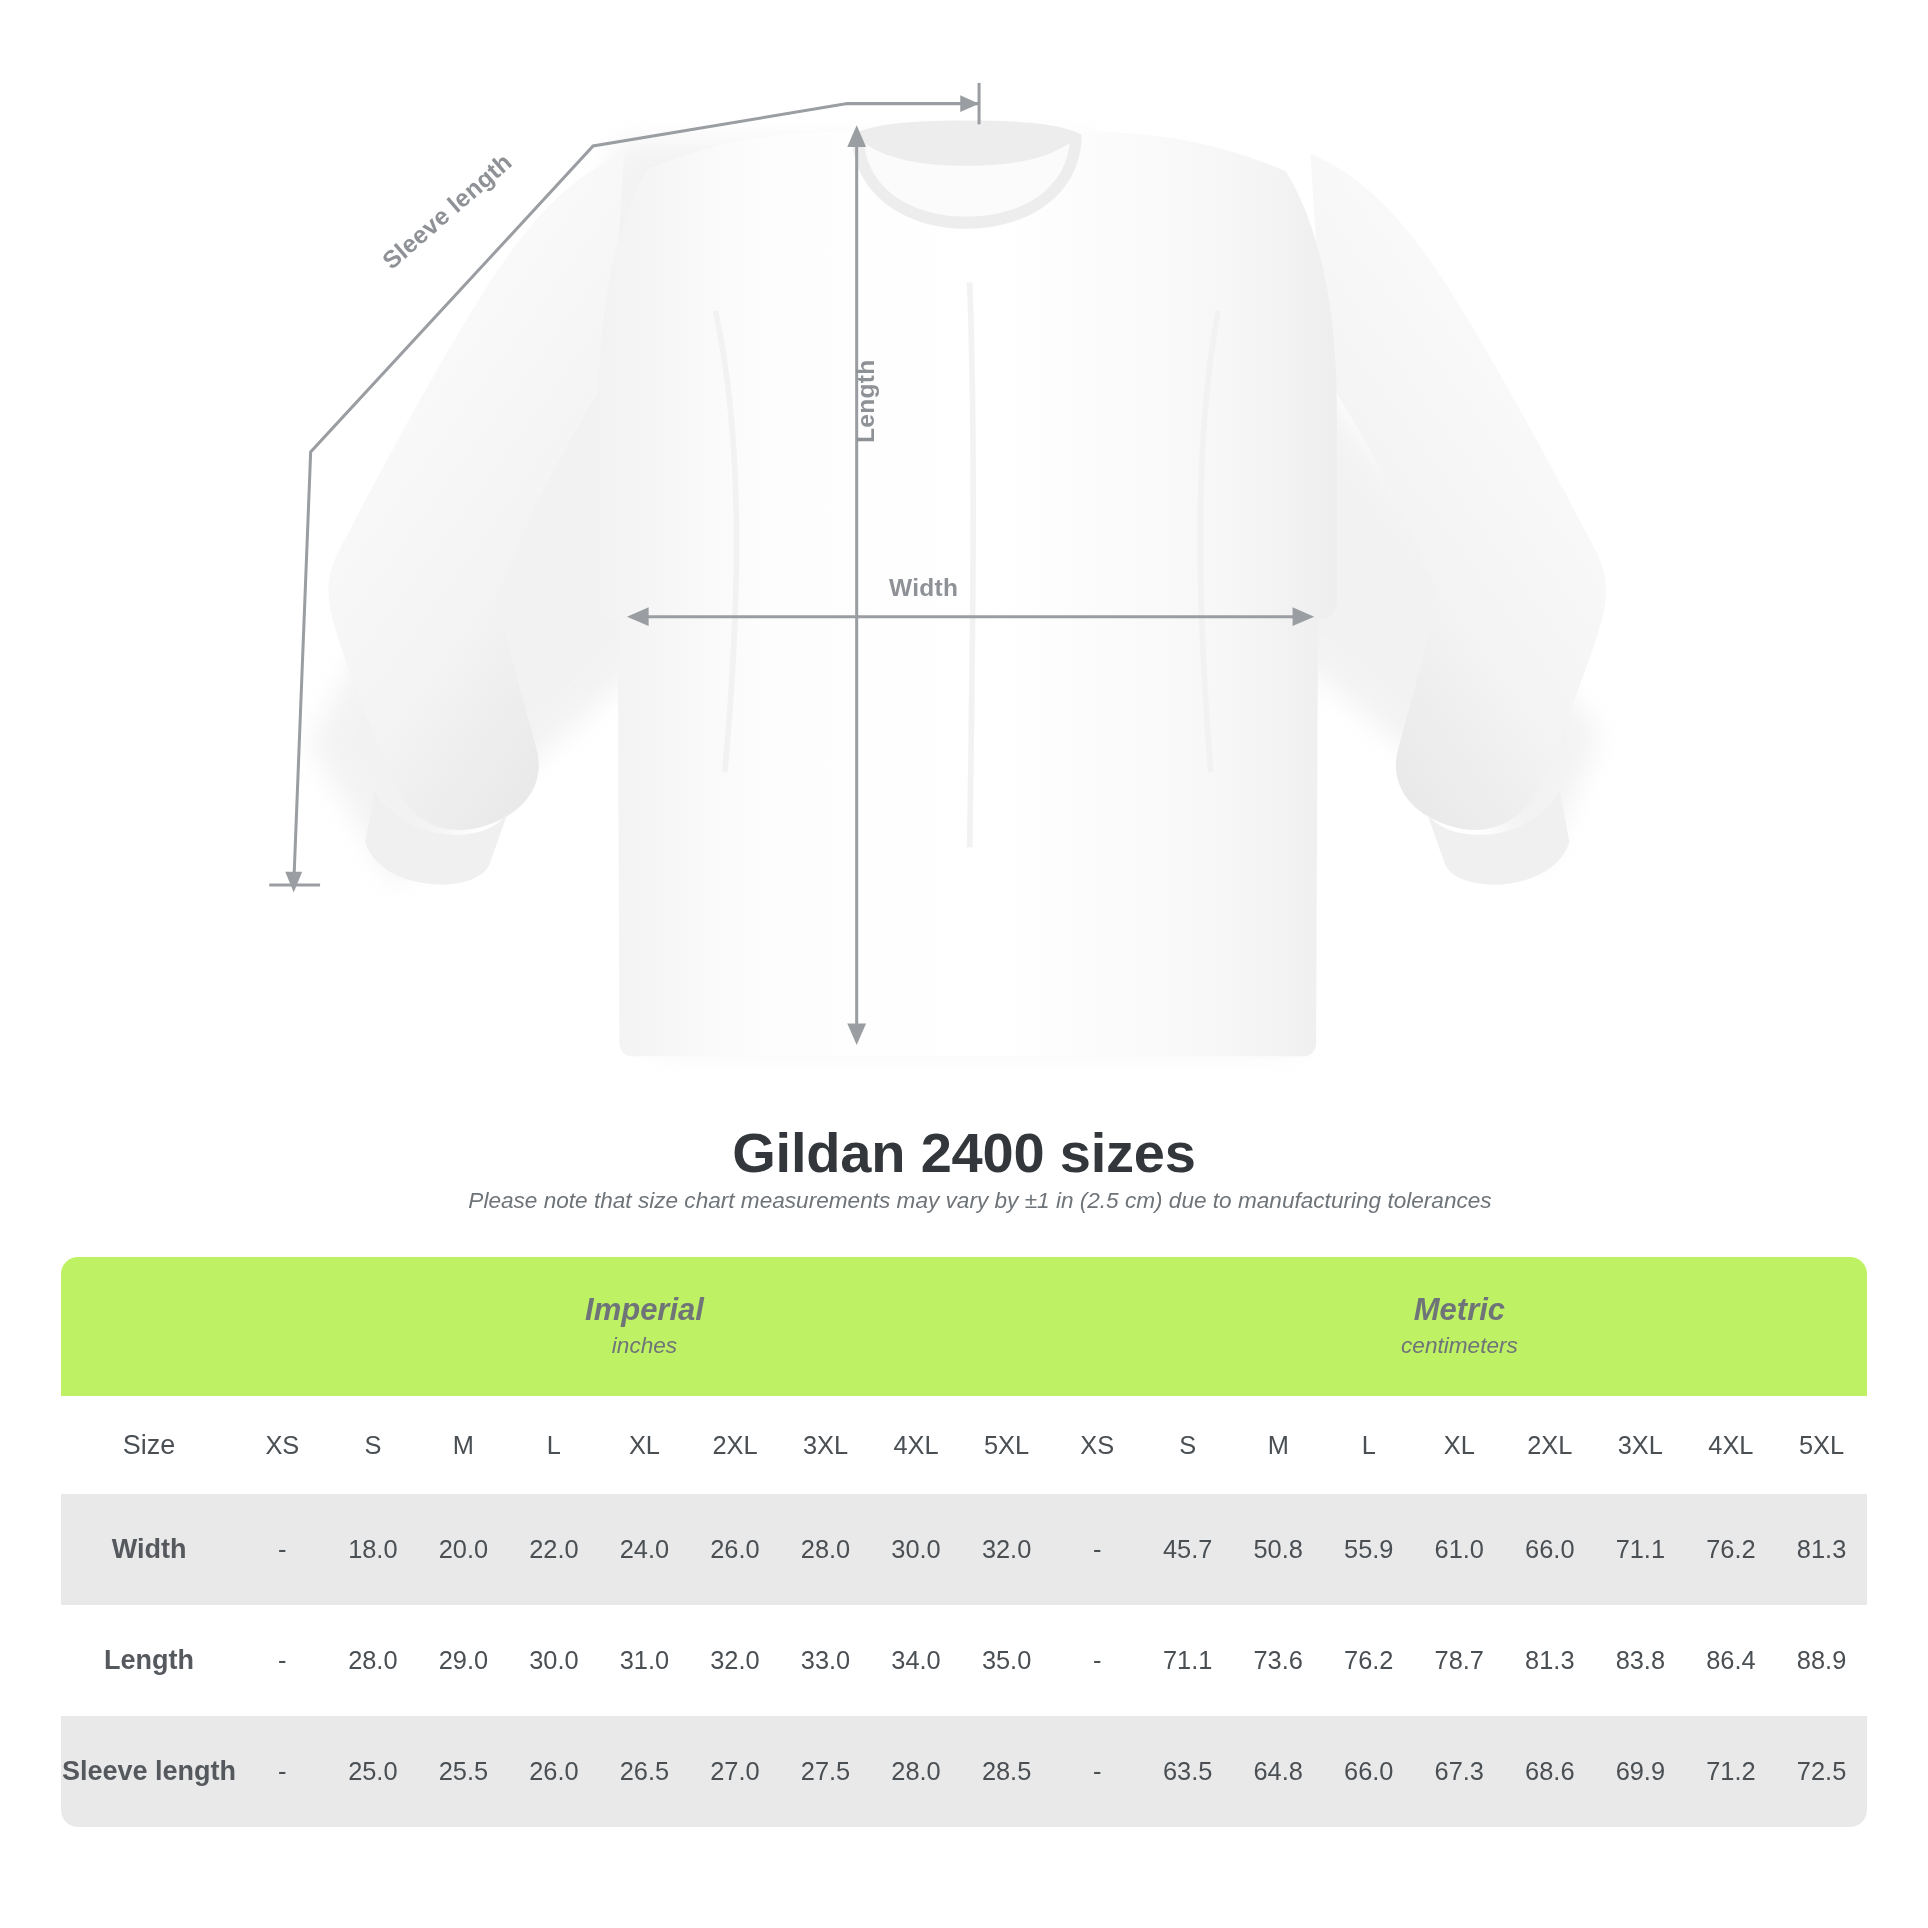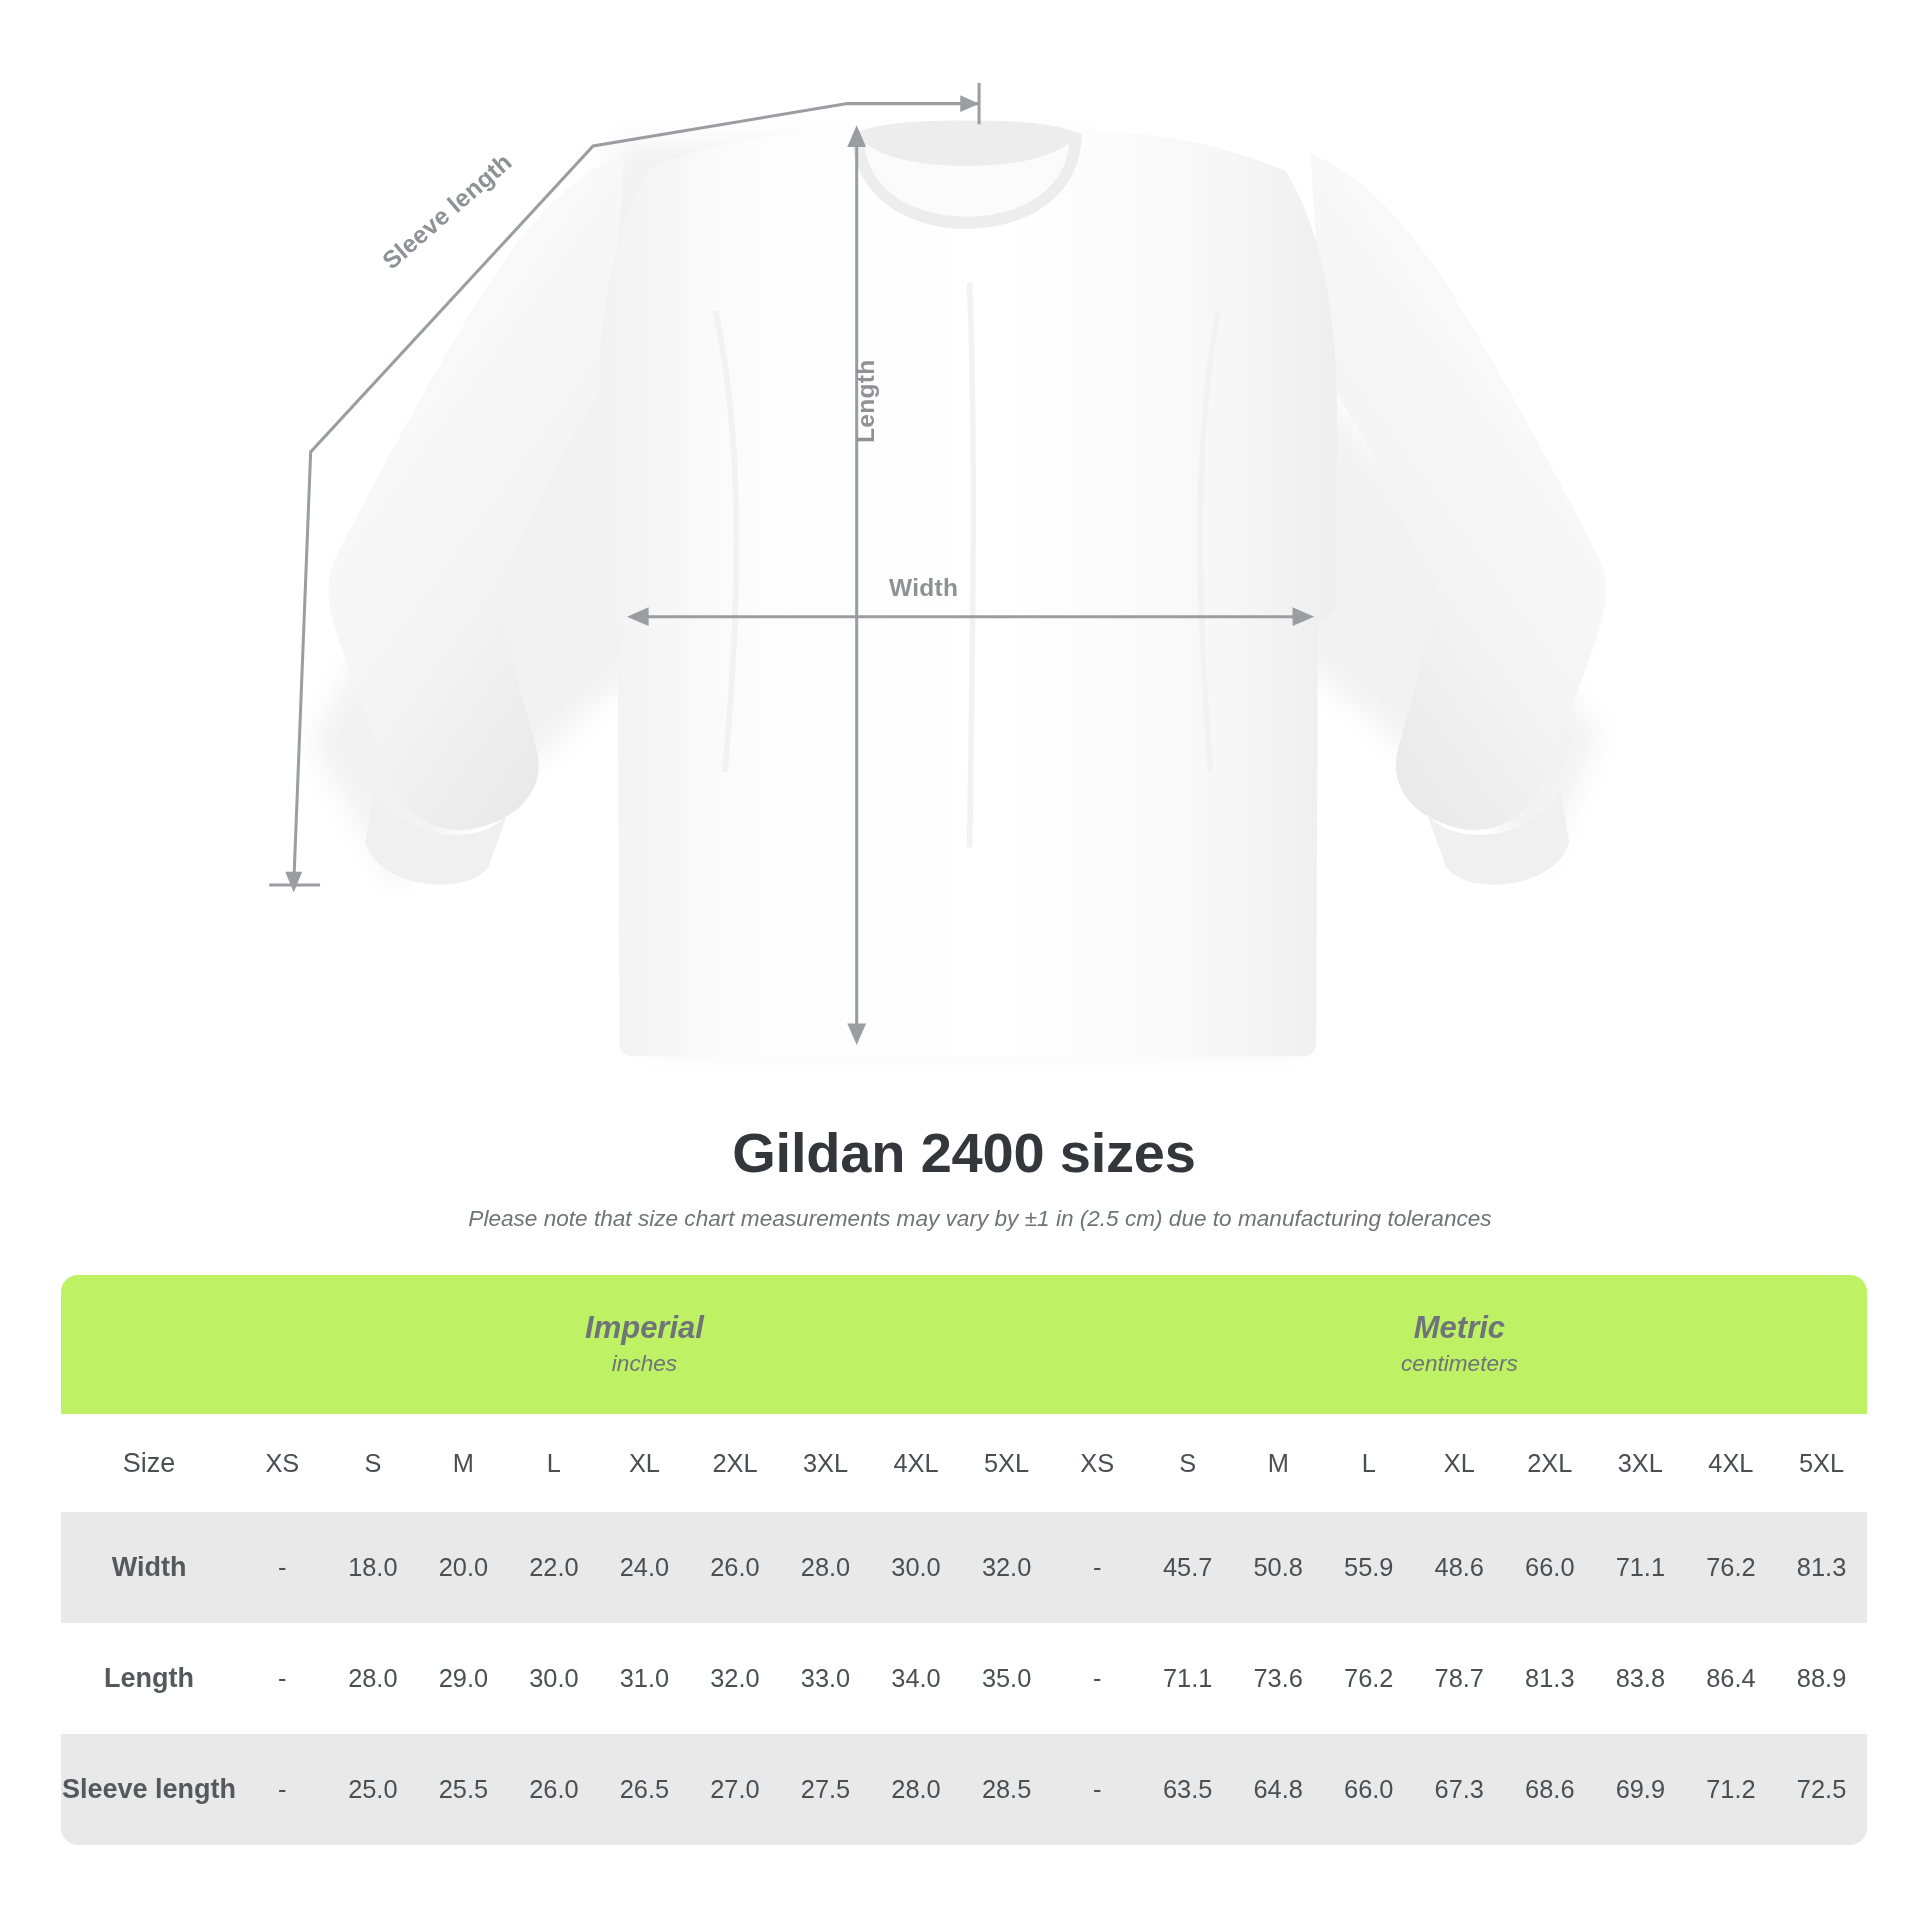--- a/index.html
+++ b/index.html
@@ -54,21 +54,21 @@
     text-align: center;
     margin-top: 9.4px;
   }
   .chart-title {
     font-size: 56px;
     font-weight: bold;
     color: #33373b;
     letter-spacing: -0.2px;
   }
   .chart-note {
-    margin-top: 21px;
+    margin-top: 3px;
     font-size: 22.6px;
     font-style: italic;
     color: #6f7479;
     padding-left: 32px;
   }
 
   
   .table-wrap {
     margin: 43px 61px 0 61px;
     width: 1806px;
@@ -294,21 +294,21 @@
           <td>22.0</td>
           <td>24.0</td>
           <td>26.0</td>
           <td>28.0</td>
           <td>30.0</td>
           <td>32.0</td>
           <td>-</td>
           <td>45.7</td>
           <td>50.8</td>
           <td>55.9</td>
-          <td>48.6</td>
+          <td>61.0</td>
           <td>66.0</td>
           <td>71.1</td>
           <td>76.2</td>
           <td>81.3</td>
         </tr>
 
         <tr class="datarow plain">
           <td class="rowlabel">Length</td>
           <td>-</td>
           <td>28.0</td>

